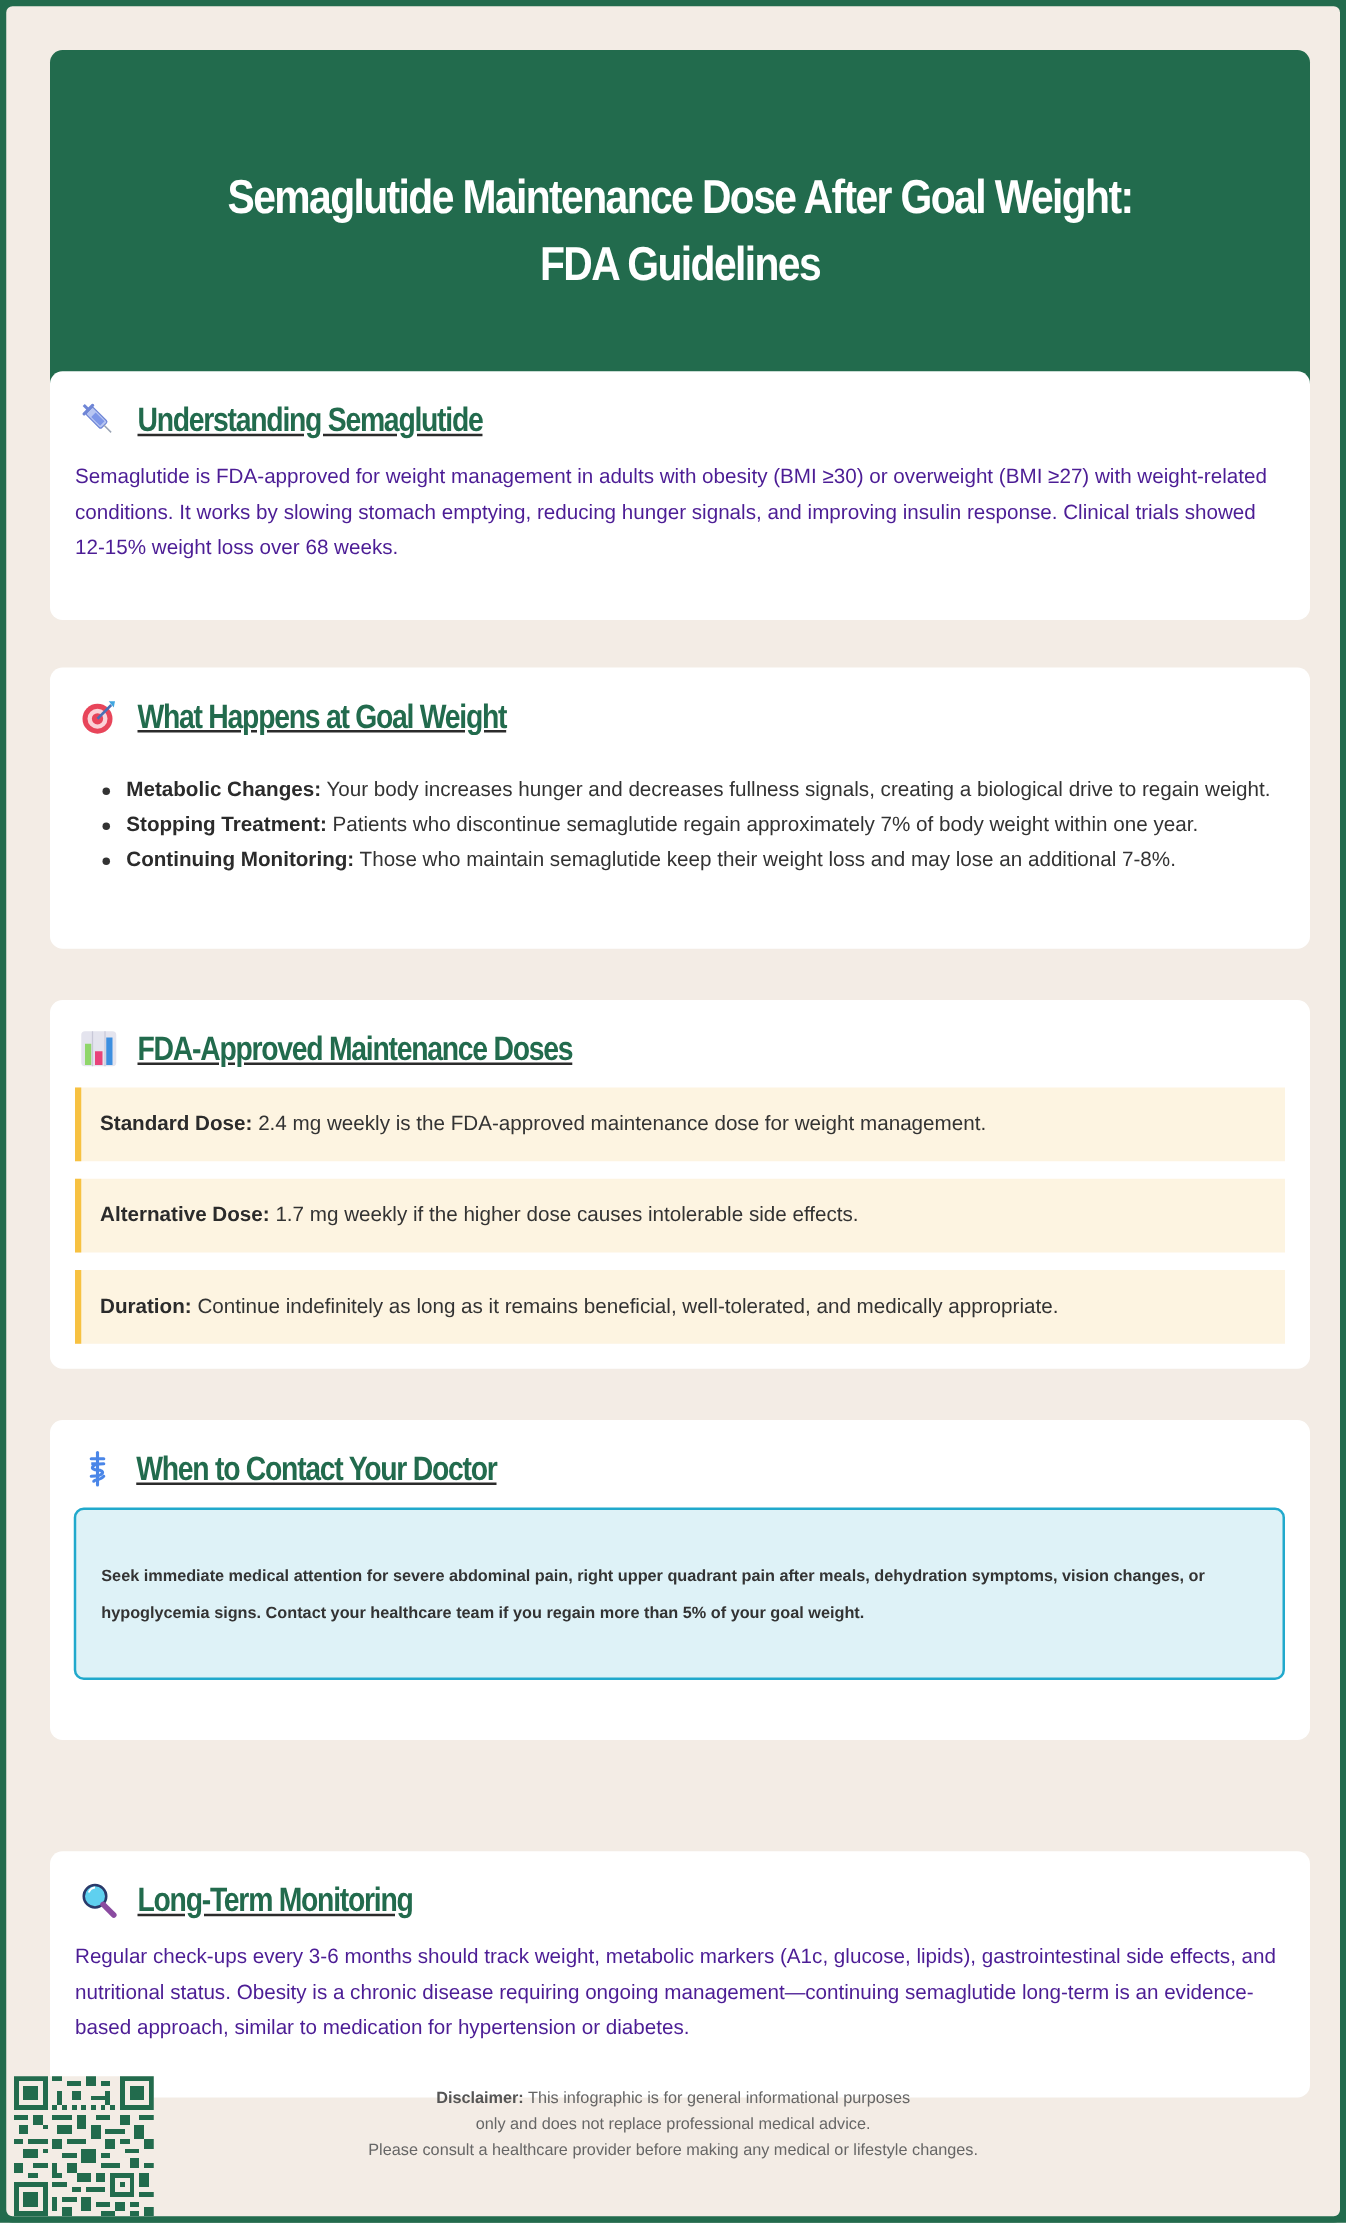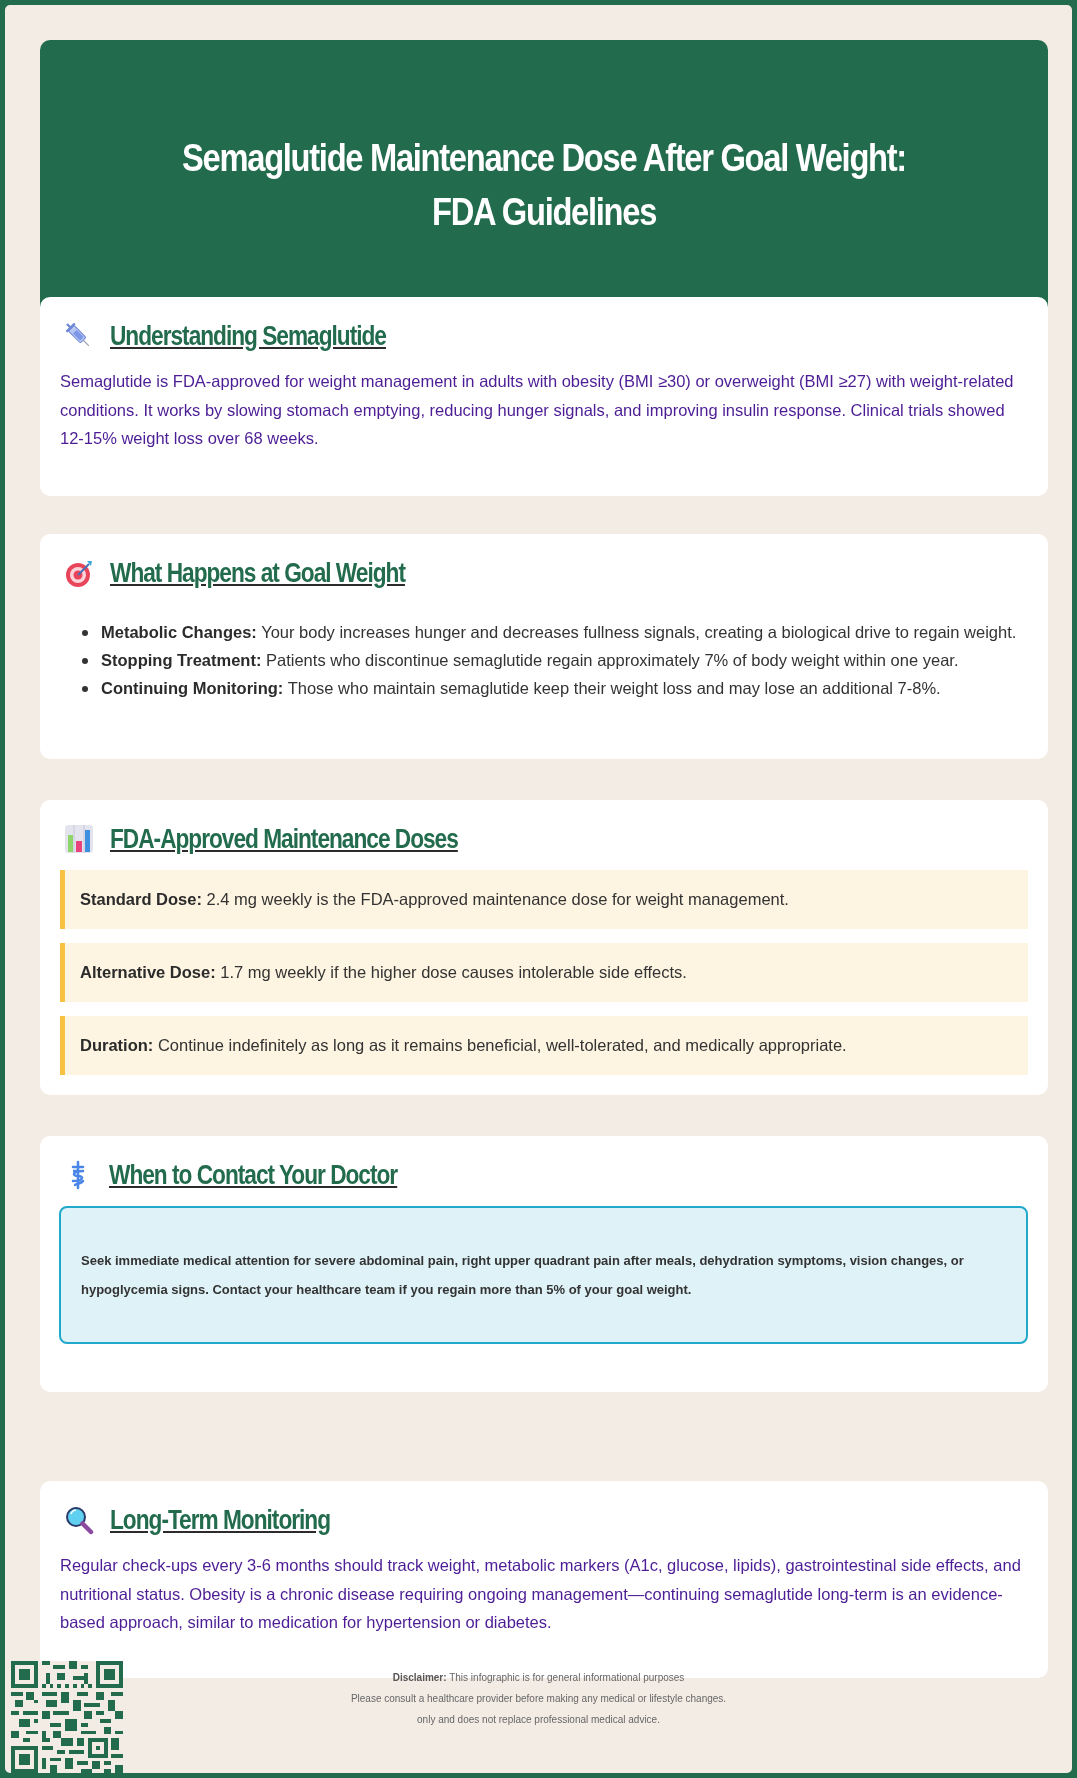--- a/index.html
+++ b/index.html
@@ -43,21 +43,21 @@
     }
     .dose:last-child { margin-bottom: 0; }
     .alert {
       background: #def2f7; border: 2px solid #21a9cc; border-radius: 8px;
       padding: 38px 20px 38px 20px; font-size: 13px; line-height: 29px; font-weight: bold; color: #333;
     }
     .footer { position: absolute; left: 0; top: 1650px; width: 1067px; height: 123px; }
     .qr { position: absolute; left: 6px; top: 6px; width: 112px; height: 112px; }
     .disclaimer {
       position: absolute; left: 0; right: 0; top: 12px; text-align: center;
-      font-size: 10px; line-height: 21px; color: #666;
+      font-size: 13px; line-height: 21px; color: #666;
     }
     .disclaimer b { color: #555; }
   </style>
 </head>
 <body>
 
 <div class="frame">
 
   <div class="header">
     <h1>Semaglutide Maintenance Dose After Goal Weight: FDA Guidelines</h1>
@@ -240,18 +240,18 @@
             <rect x="24" y="26" width="2" height="1"></rect>
             <rect x="27" y="27" width="2" height="2"></rect>
           <rect x="10" y="27" width="2" height="2"></rect>
             <rect x="18" y="28" width="3" height="1"></rect>
             <rect x="24" y="28" width="2" height="1"></rect>
         </g>
       </svg>
     </div>
     <div class="disclaimer">
       <div><b>Disclaimer:</b><span> This infographic is for general informational purposes</span></div>
+      <div>only and does not replace professional medical advice.</div>
       <div>Please consult a healthcare provider before making any medical or lifestyle changes.</div>
-      <div>only and does not replace professional medical advice.</div>
     </div>
   </div>
 
 </div>
 
 </body></html>

